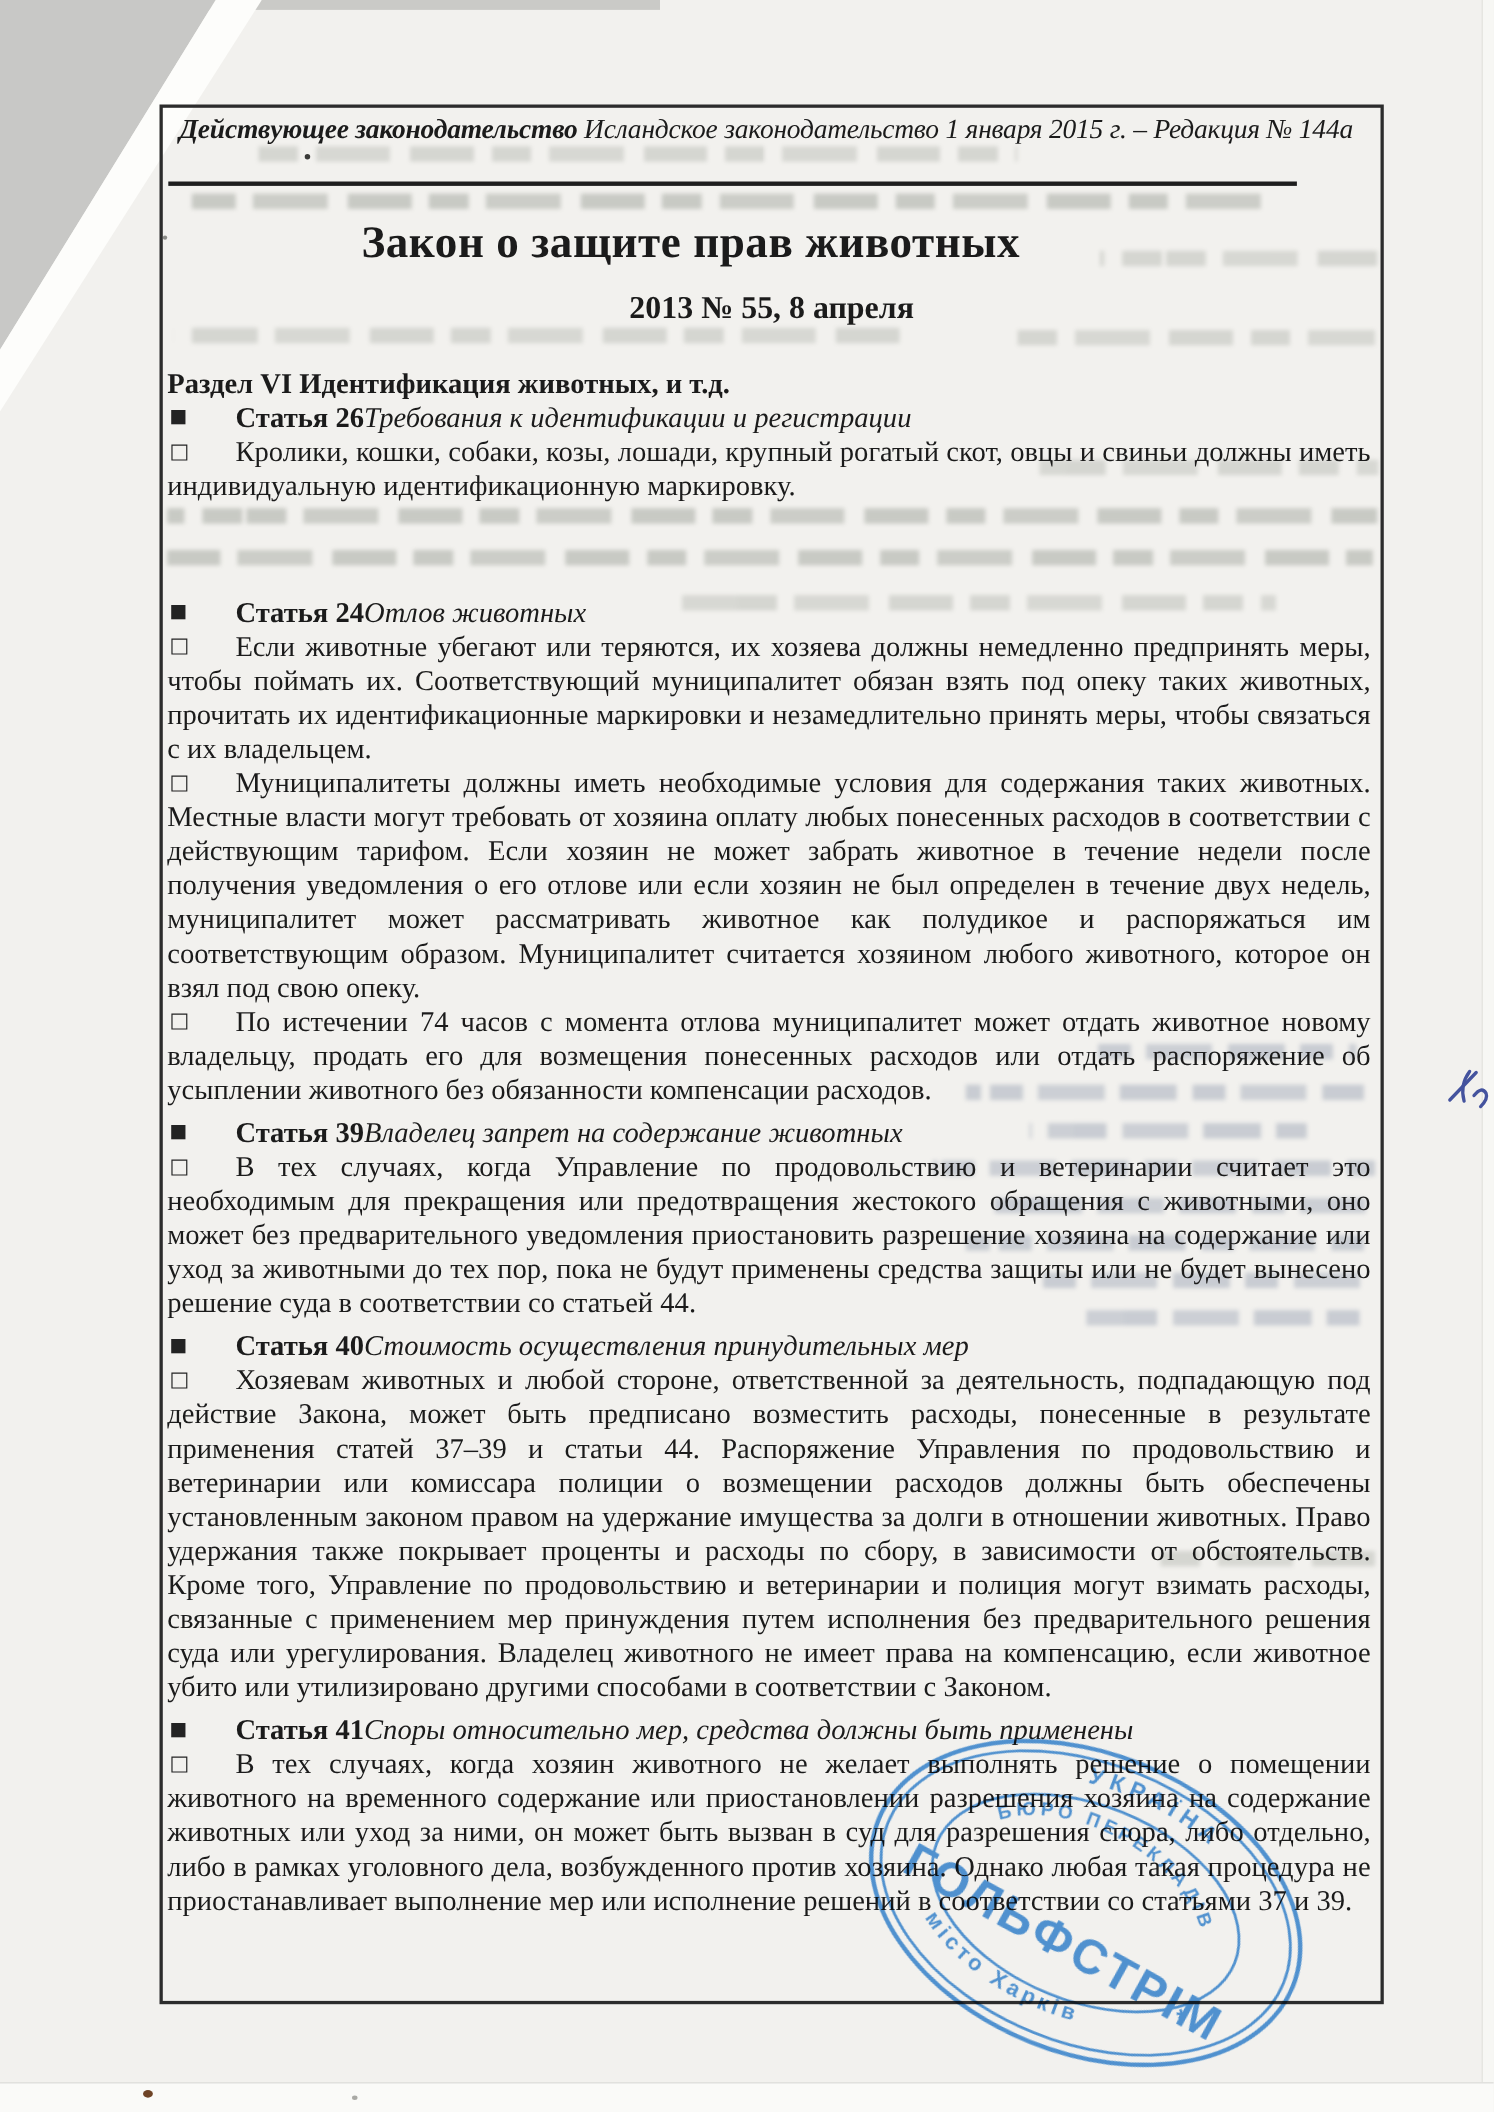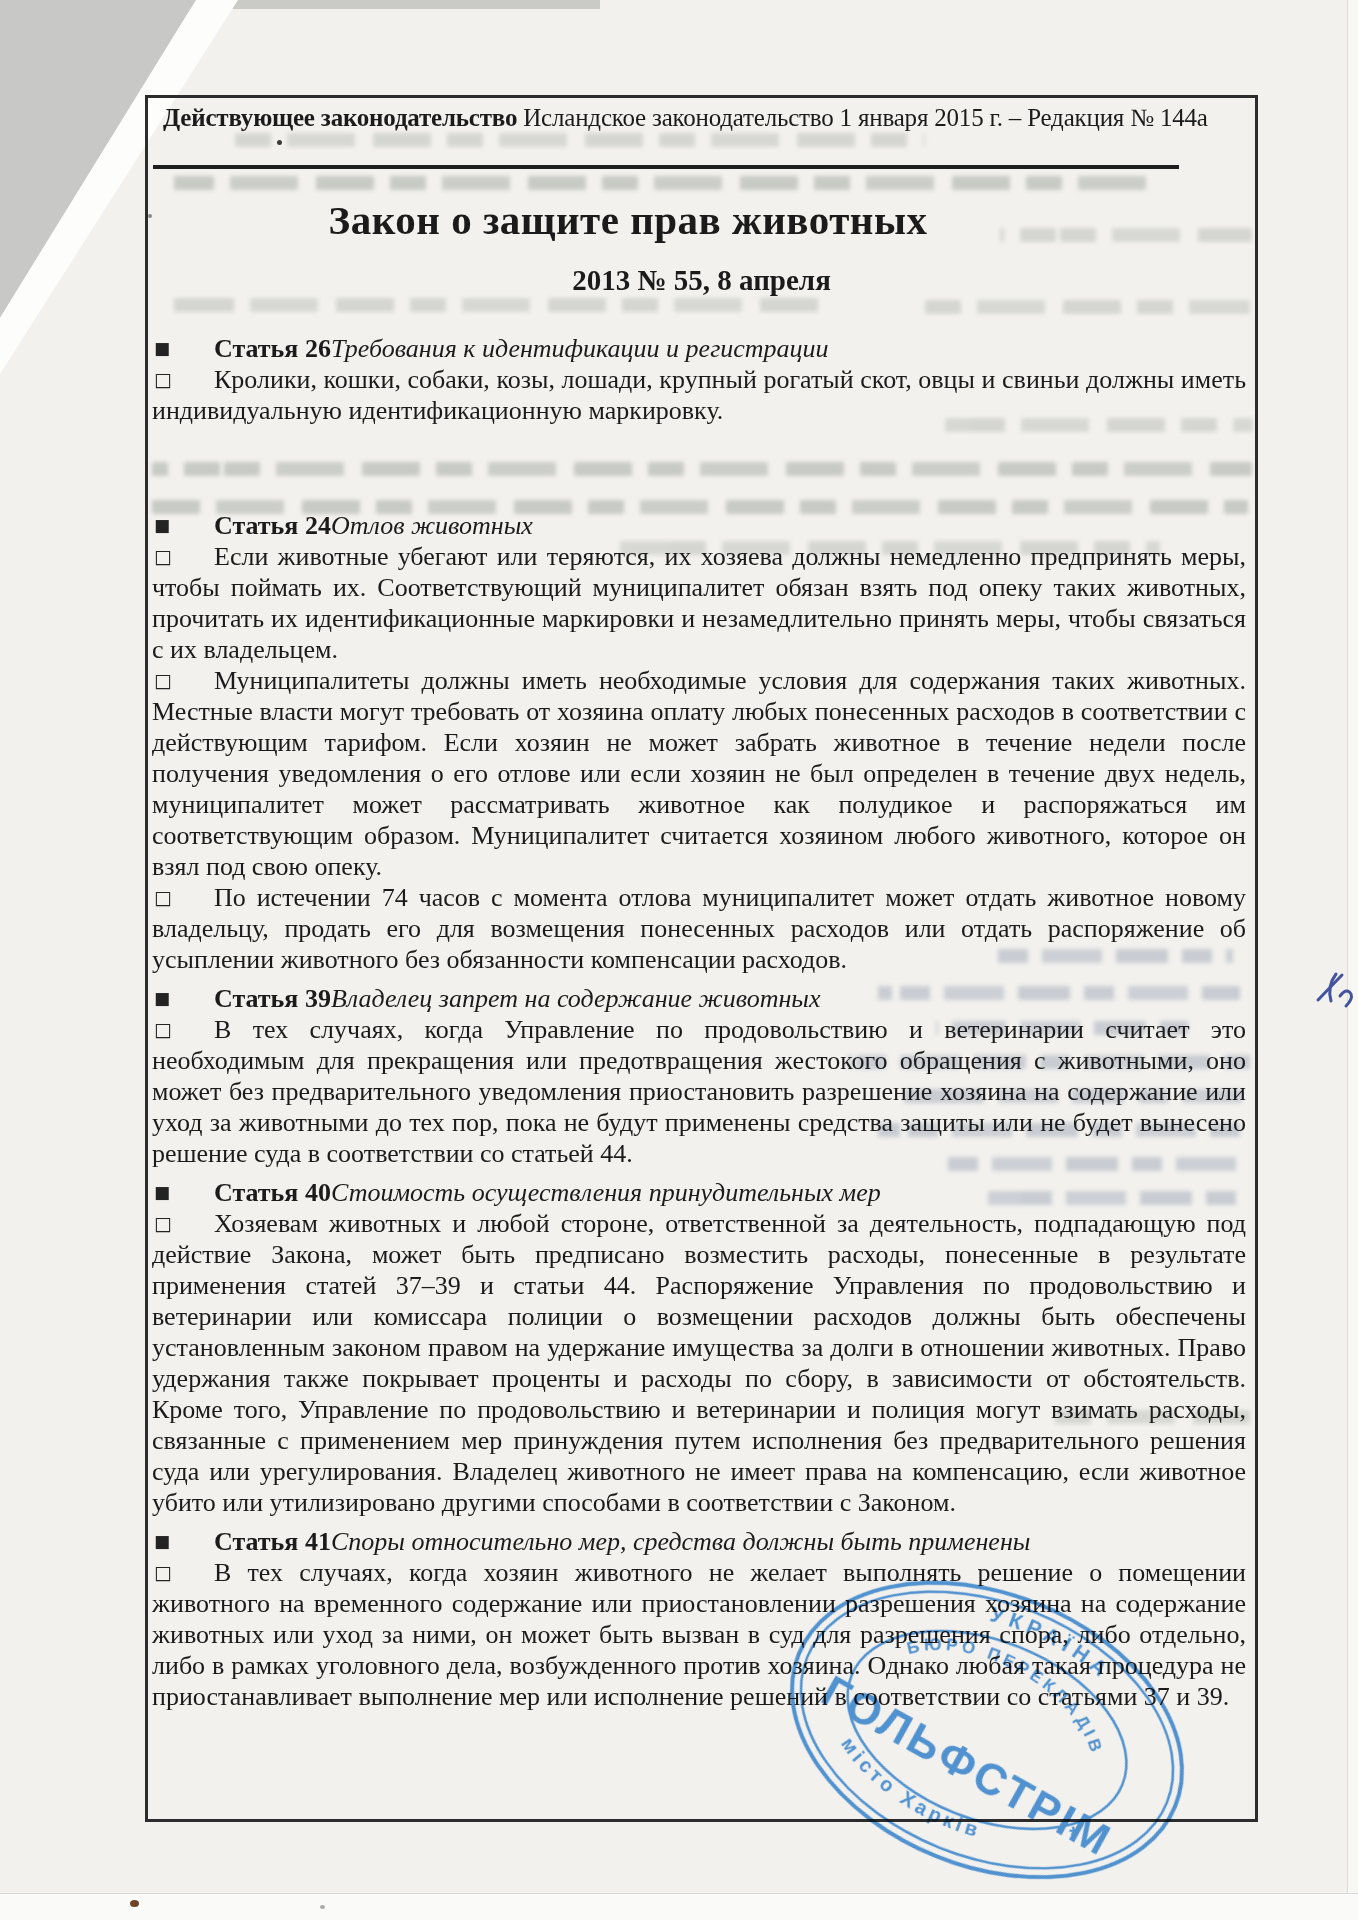--- a/index.html
+++ b/index.html
@@ -28,21 +28,21 @@
   .bleed.faint{opacity:.38;}
   .bleed.mid{opacity:.55;}
   .bleed.blue{opacity:.5;
     background:repeating-linear-gradient(90deg,
       rgba(92,108,138,.55) 0 30px, transparent 30px 44px,
       rgba(92,108,138,.5) 44px 104px, transparent 104px 118px,
       rgba(92,108,138,.55) 118px 170px, transparent 170px 184px);}
   
   .doc-border{position:absolute;left:145px;top:95px;width:1113px;height:1727px;
     border:3px solid #2c2c2c;box-sizing:border-box;background:transparent;}
-  .header-line{position:absolute;left:163px;top:104px;width:1078px;font-size:25px;white-space:nowrap;letter-spacing:-0.2px;}
+  .header-line{position:absolute;left:163px;top:104px;width:1078px;font-size:25px;white-space:nowrap;letter-spacing:-0.2px;font-style:italic;}
   .header-line .hb{font-weight:bold;}
   .thick-rule{position:absolute;left:153px;top:165px;width:1026px;height:4px;background:#1e1e1e;}
   .doc-title{position:absolute;left:145px;top:196px;width:966px;text-align:center;
     font-size:41px;font-weight:bold;letter-spacing:.5px;}
   .doc-subtitle{position:absolute;left:145px;top:264px;width:1113px;text-align:center;
     font-size:29px;font-weight:bold;}
   
   .doc-body{position:absolute;left:152px;top:333px;width:1094px;
     font-size:26px;line-height:31px;text-align:justify;}
   .section-heading{font-weight:bold;text-indent:0;}
@@ -107,20 +107,21 @@
   <span class="hb">Действующее законодательство</span><span> Исландское законодательство 1 января 2015 г. – Редакция № 144а</span>
 </div>
 
 <div class="thick-rule"></div>
 
 <div class="doc-title">Закон о защите прав животных</div>
 <div class="doc-subtitle">2013 № 55, 8 апреля</div>
 
 <div class="doc-body">
 
+  <div class="section-heading">Раздел VI Идентификация животных, и т.д.</div>
 
   <div class="para art-head">
     <span class="marker">■</span>
     <span class="art-label">Статья 26</span><span class="art-name">Требования к идентификации и регистрации</span>
   </div>
   <div class="para">
     <span class="marker open">□</span>
     <span>Кролики, кошки, собаки, козы, лошади, крупный рогатый скот, овцы и свиньи должны иметь индивидуальную идентификационную маркировку.</span>
   </div>
 

